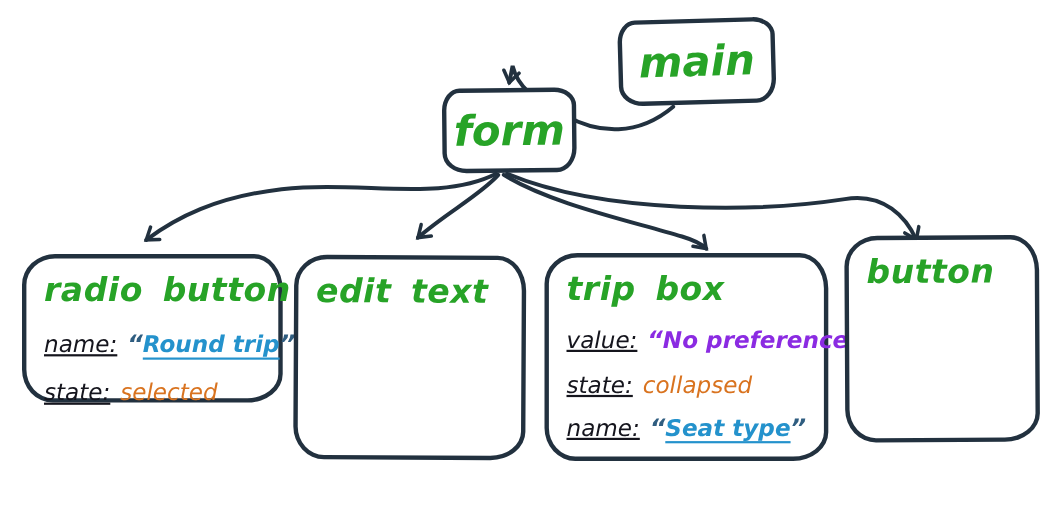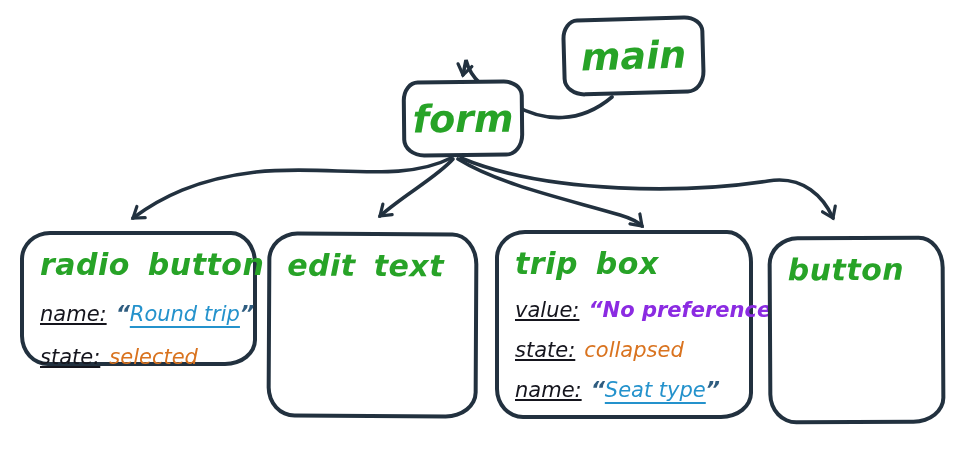--- a/index.html
+++ b/index.html
@@ -33,32 +33,32 @@
   #node-main{left:562px;top:17px;width:143px;height:78px;transform:rotate(-1.6deg);}
   #node-form{left:402px;top:80px;width:122px;height:77px;transform:rotate(-0.6deg);}
 
   .node-lg{
     border-radius:30px 26px 32px 28px / 28px 32px 26px 30px;
     padding:10px 16px 0 16px;
   }
   #node-radio {left:20px; top:231px;width:237px;height:135px;}
   #node-edit  {left:267px;top:232px;width:211px;height:186px;transform:rotate(0.3deg);}
   #node-combo {left:495px;top:230px;width:258px;height:189px;}
-  #node-button{left:768px;top:236px;width:177px;height:188px;transform:rotate(-0.3deg);}
+  #node-button{left:768px;top:214px;width:177px;height:188px;transform:rotate(-0.3deg);}
 
   .node-title{
     font-size:30px;font-weight:bold;color:var(--role-green);
     line-height:1.3;word-spacing:7px;letter-spacing:.5px;
   }
   .prop{font-size:21px;margin-top:16px;color:var(--text-black);line-height:1.25;}
   #node-combo .prop{margin-top:13px;}
   .prop .label{margin-right:9px;text-decoration:underline;}
   .val-blue{
     color:var(--link-blue);
-    text-decoration:underline;text-decoration-thickness:1.5px;text-underline-offset:5px;
+    text-decoration:underline;text-decoration-thickness:1.5px;text-underline-offset:5px;font-weight:bold;
   }
   .val-purple{color:var(--value-purple);font-weight:bold;}
   .val-orange{color:var(--state-orange);}
   .q{color:var(--quote-blue);font-weight:bold;font-size:22px;}
   .q-purple{color:var(--value-purple);font-weight:bold;font-size:22px;}
 </style>
 </head>
 <body>
 
 <div class="canvas">

